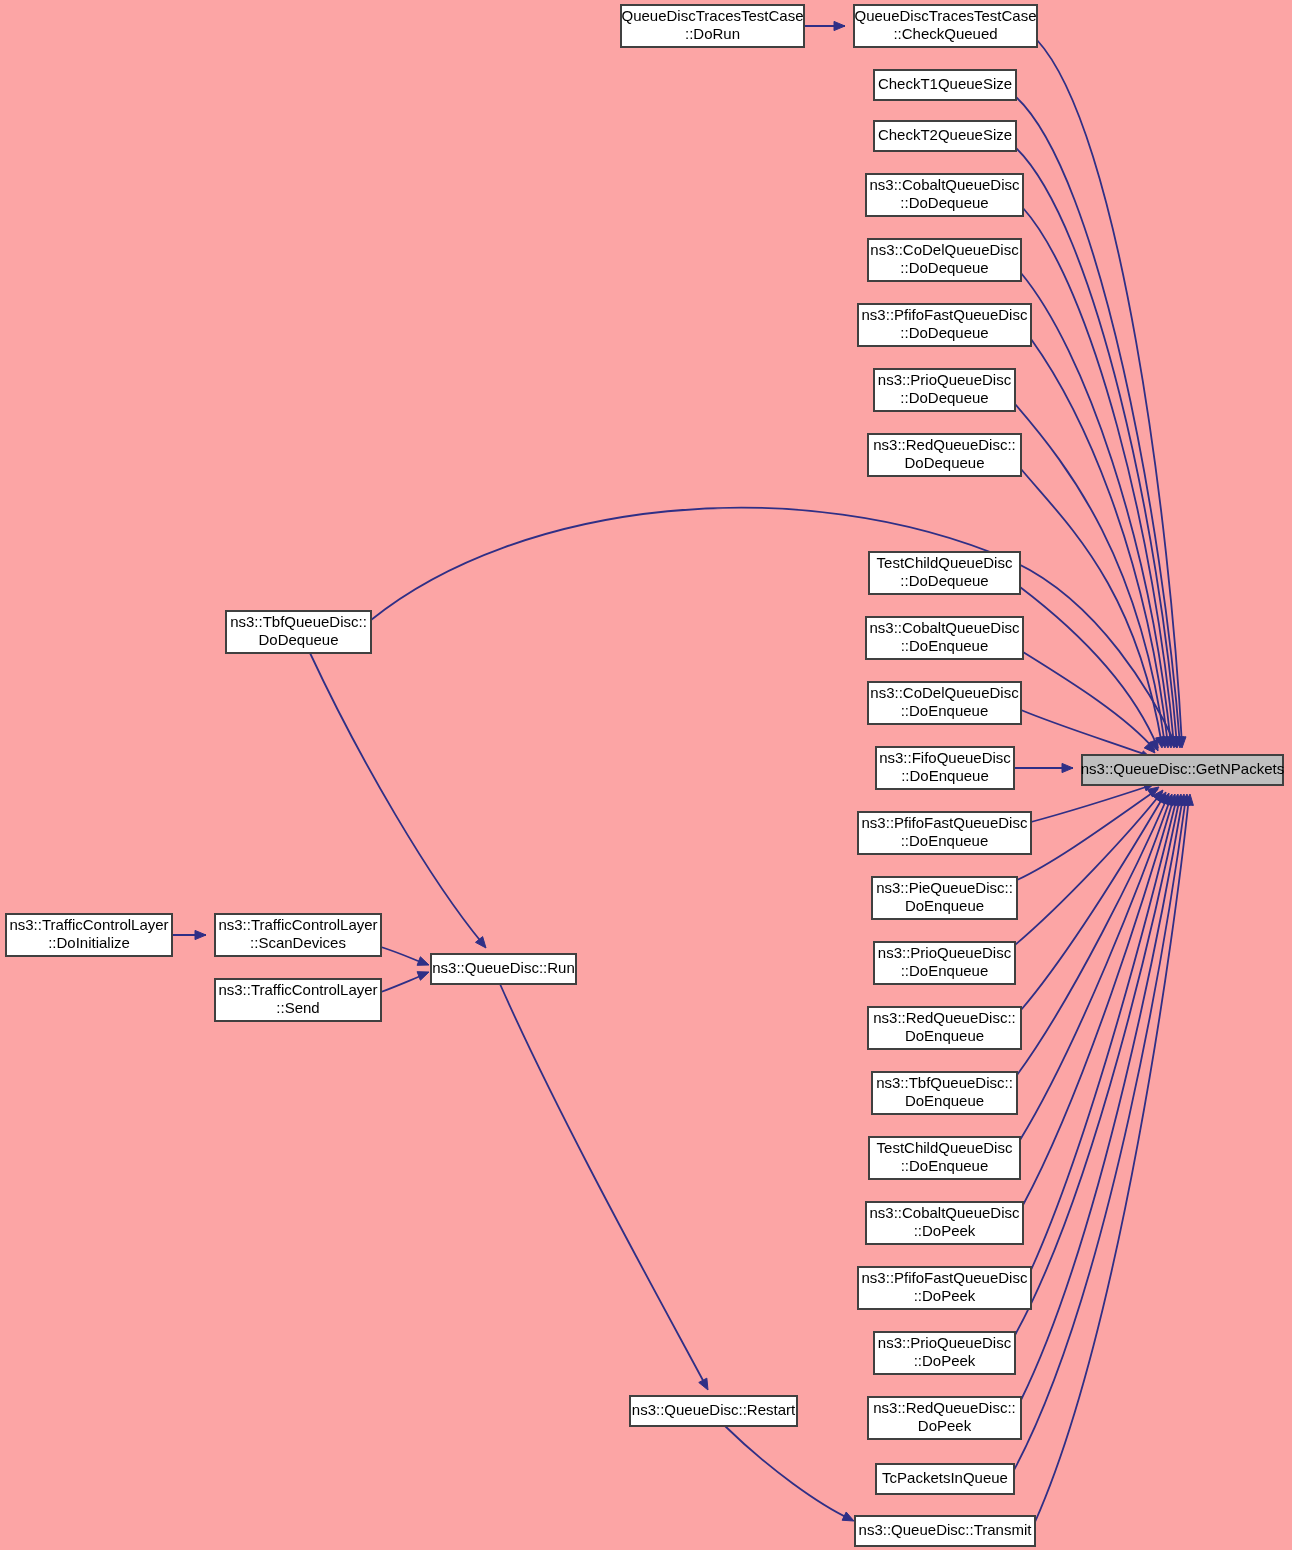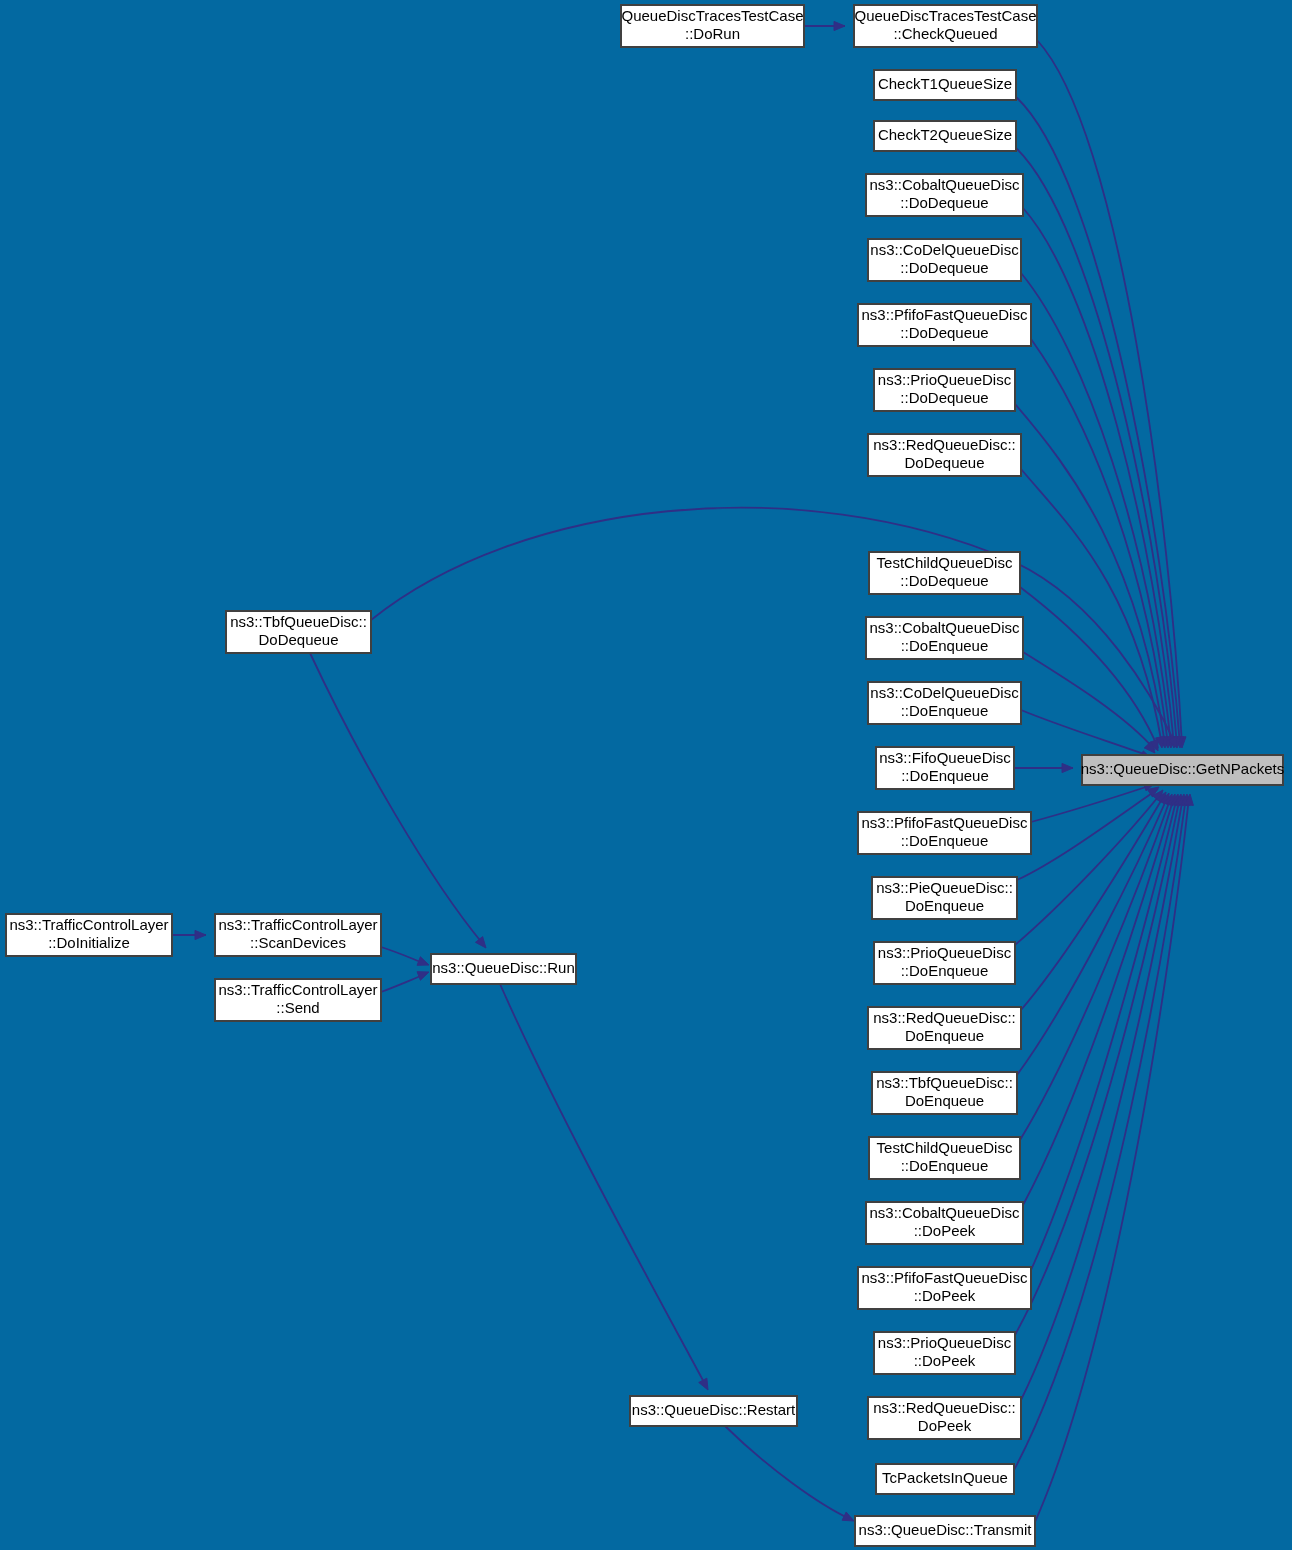--- a/index.html
+++ b/index.html
@@ -4,21 +4,21 @@
 <style>
   html, body {
     margin: 0;
     padding: 0;
     background: #ffffff;
   }
   #graph-root {
     position: relative;
     width: 1292px;
     height: 1550px;
-    background: #0369a1;
+    background: #fca5a5;
     font-family: "Liberation Sans", sans-serif;
   }
   svg#callgraph {
     display: block;
     width: 1292px;
     height: 1550px;
   }
   .node-box {
     fill: #ffffff;
     stroke: #404040;

